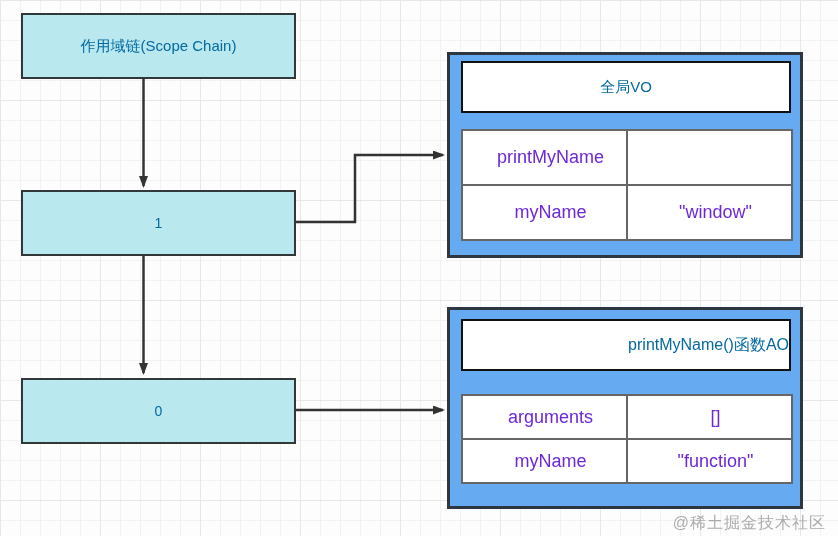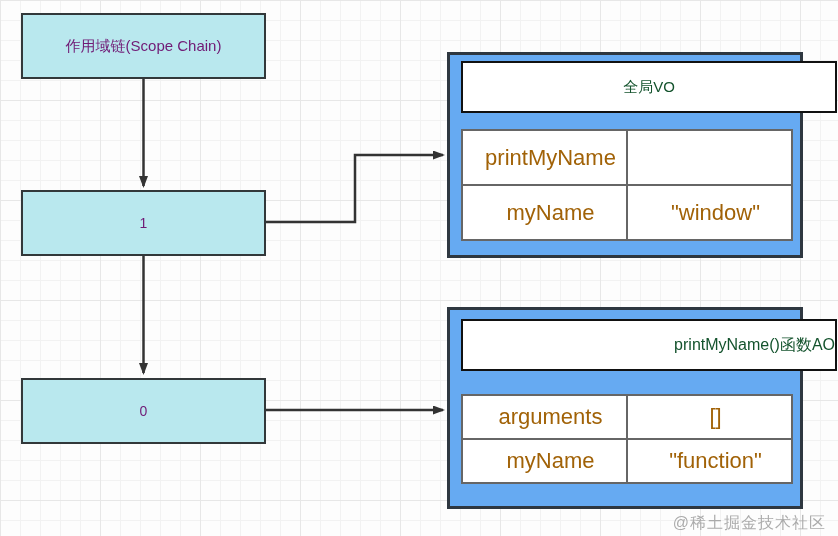--- a/index.html
+++ b/index.html
@@ -23,57 +23,57 @@
 
   .arrows {
     position: absolute;
     left: 0; top: 0;
     width: 838px; height: 536px;
     pointer-events: none;
   }
 
   .cyan-box {
     position: absolute;
-    width: 245px;
+    width: 275px;
     height: 66px;
     background: #b9e8ee;
     border: 2px solid #32383a;
     display: flex;
     align-items: center;
     justify-content: center;
     text-align: center;
     font-size: 15px;
-    color: #701a75;
+    color: #0369a1;
   }
   .cyan-box.scope { left: 21px; top: 13px; }
   .cyan-box.idx1  { left: 21px; top: 190px; font-size: 14px; }
   .cyan-box.idx0  { left: 21px; top: 378px; font-size: 14px; }
 
   .blue-box {
     position: absolute;
     left: 447px;
     width: 356px;
     background: #66aaf2;
     border: 3px solid #2e3740;
   }
   .blue-box.vo { top: 52px;  height: 206px; }
   .blue-box.ao { top: 307px; height: 202px; }
 
   .hdr {
     position: absolute;
     left: 11px;
-    width: 376px;
+    width: 330px;
     height: 52px;
     background: #ffffff;
     border: 2px solid #111111;
     display: flex;
     align-items: center;
     justify-content: center;
     font-size: 15px;
-    color: #14532d;
+    color: #0369a1;
   }
   .vo .hdr { top: 6px; }
   .ao .hdr { top: 9px; font-size: 16px; justify-content: flex-end; }
 
   .tbl {
     position: absolute;
     left: 11px;
     width: 332px;
     background: #666666;
     padding: 2px;
@@ -83,22 +83,22 @@
     gap: 2px;
   }
   .vo .tbl { top: 74px; height: 112px; }
   .ao .tbl { top: 84px; height: 90px; }
 
   .cell {
     background: #ffffff;
     display: flex;
     align-items: center;
     justify-content: center;
-    font-size: 22px;
-    color: #a16207;
+    font-size: 18px;
+    color: #6d28d9;
     white-space: nowrap;
     padding-left: 12px;
   }
 
   .watermark {
     position: absolute;
     right: 12px;
     bottom: 2px;
     font-size: 16px;
     letter-spacing: 1px;

